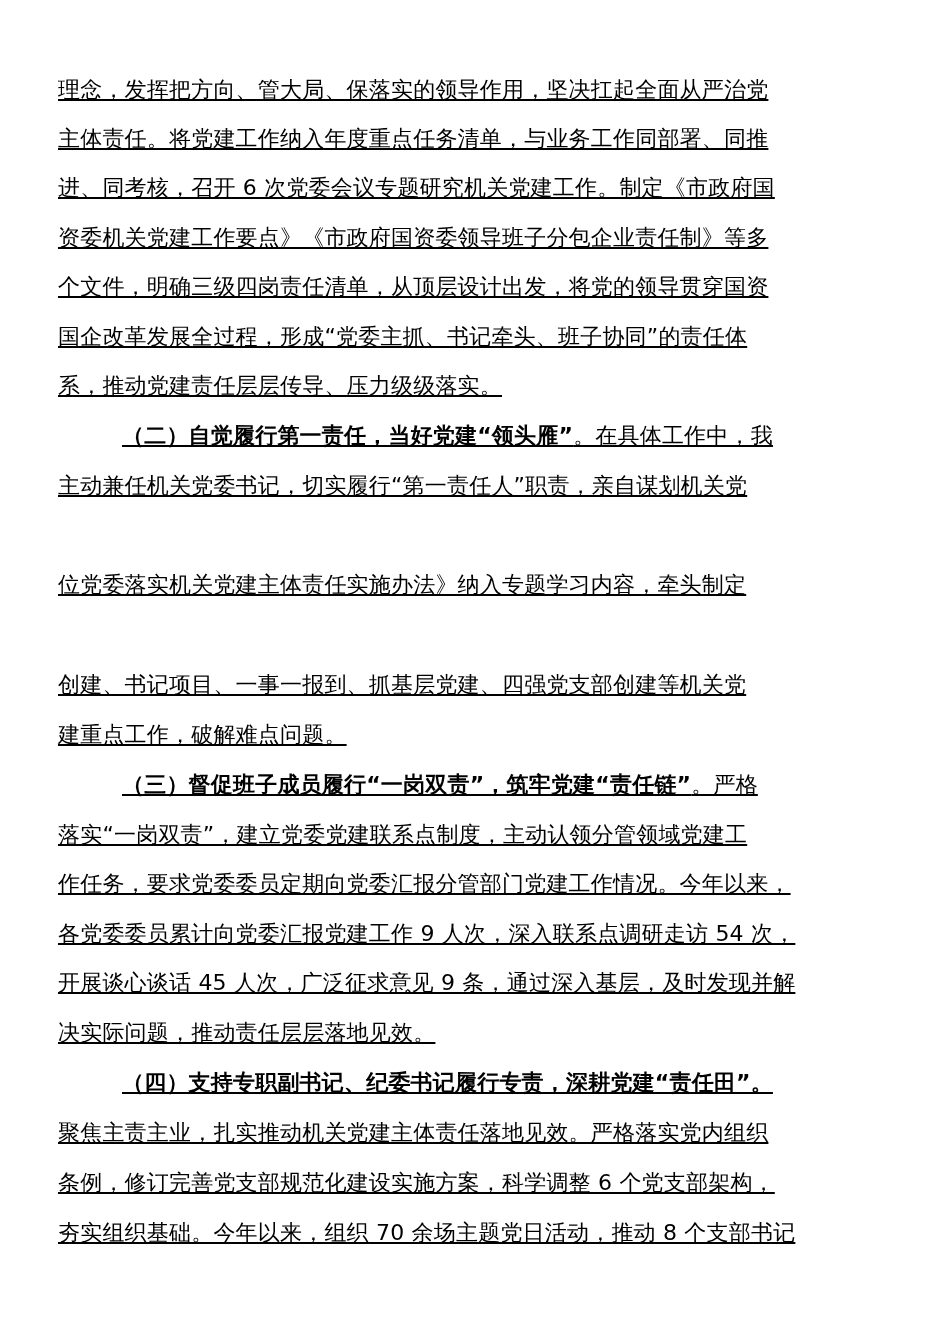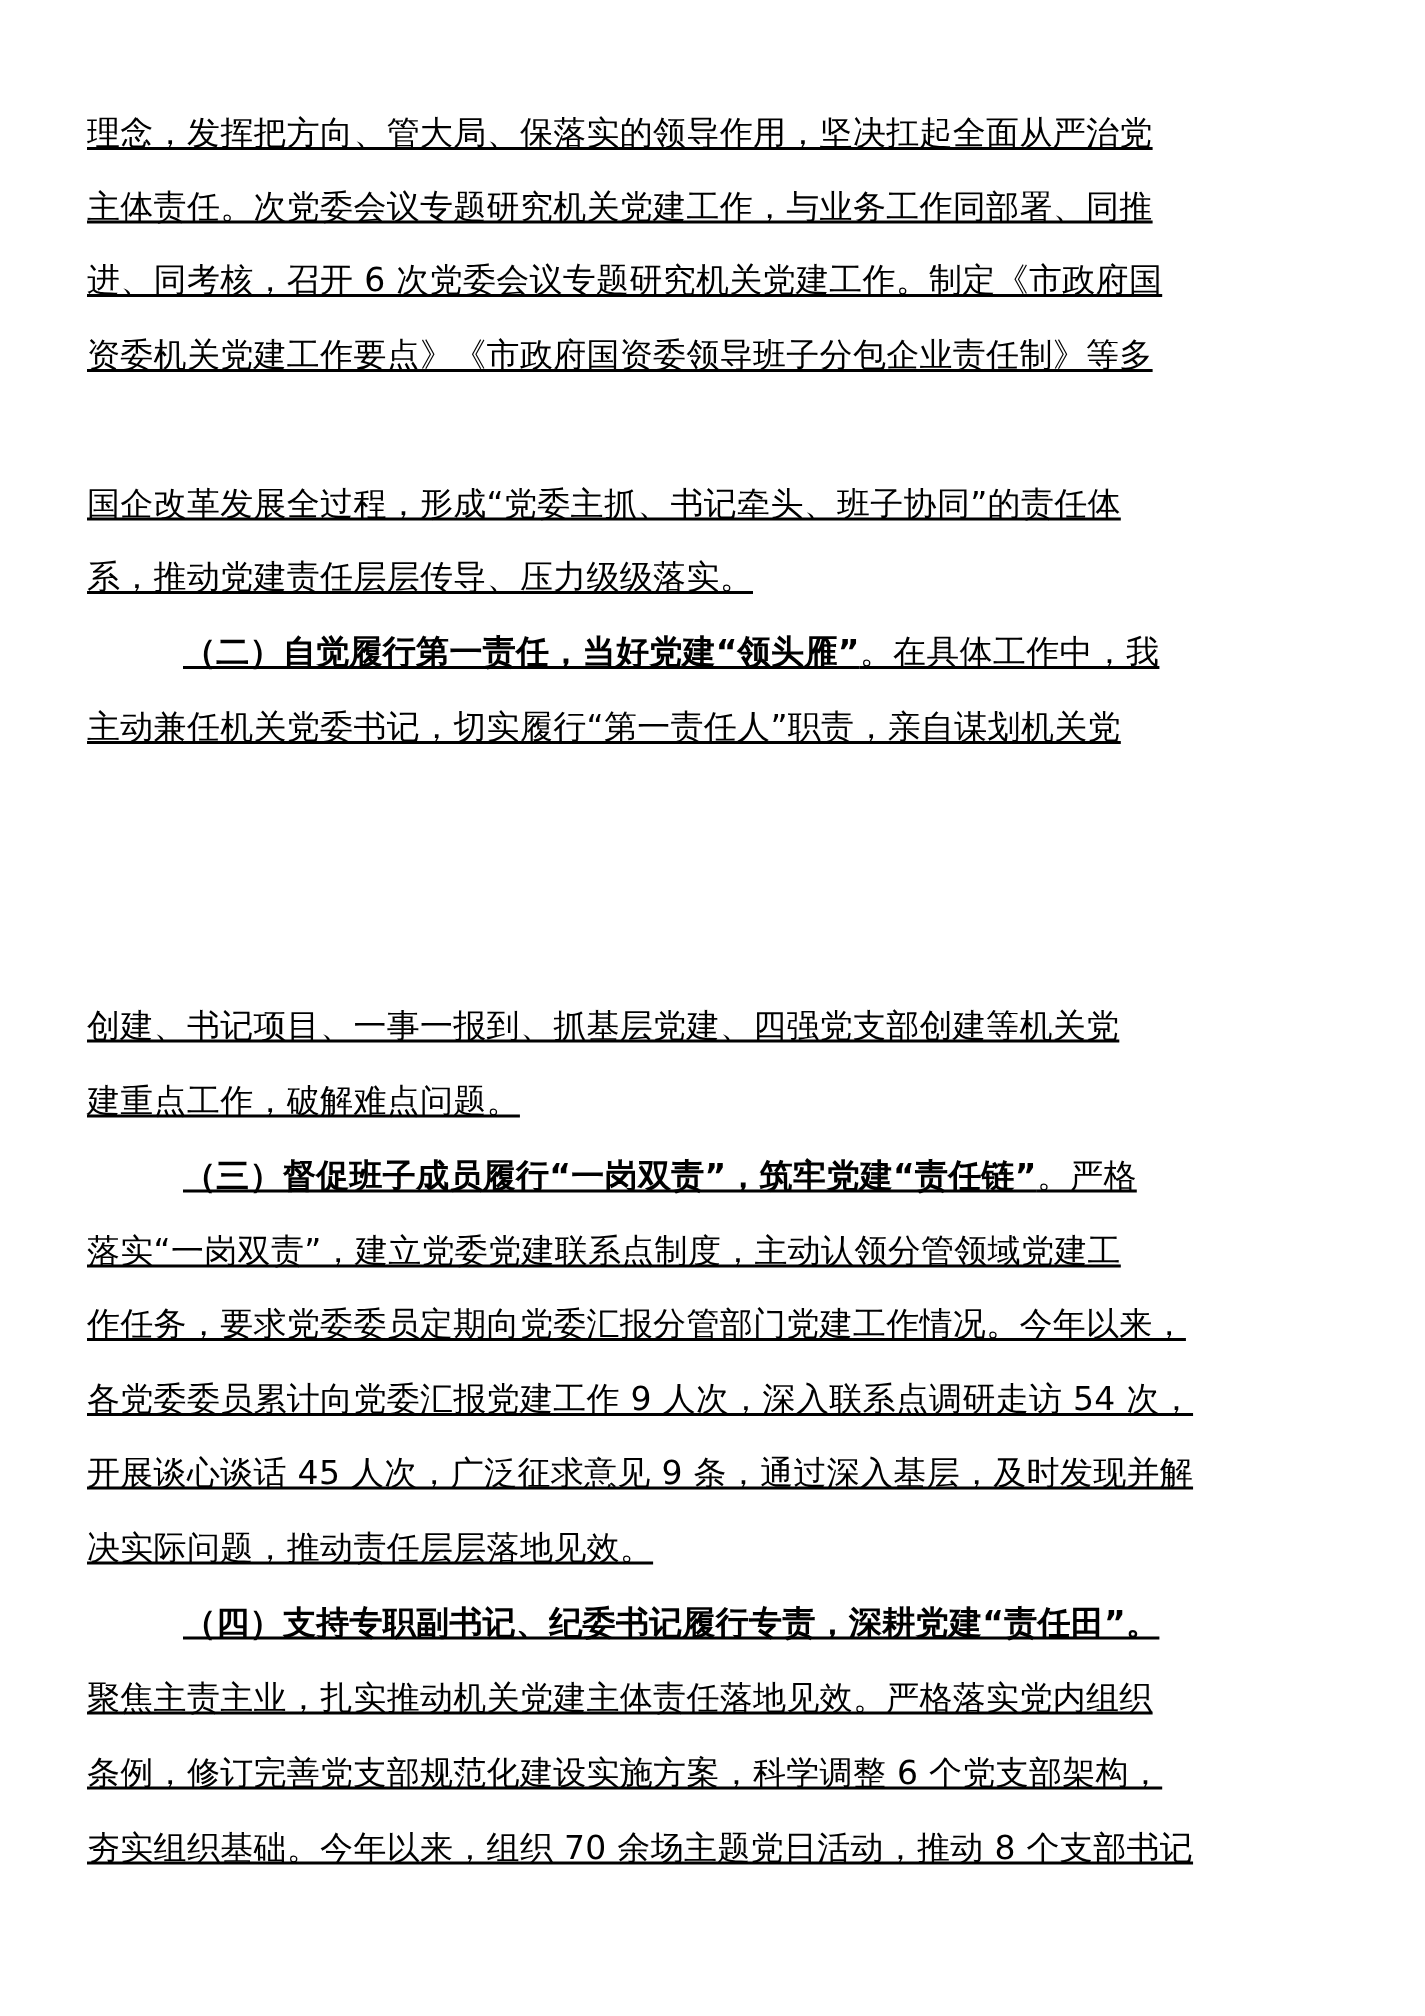--- a/index.html
+++ b/index.html
@@ -40,28 +40,30 @@
     }
     .bold {
       font-weight: bold;
     }
   </style>
 </head>
 <body>
 
 <div class="page">
   <div class="line" style="top:70px"><span>理念，发挥把方向、管大局、保落实的领导作用，坚决扛起全面从严治党</span></div>
-  <div class="line" style="top:119px"><span>主体责任。次党委会议专题研究机关党建工作，与业务工作同部署、同推</span></div>
+  <div class="line" style="top:119px"><span>主体责任。将党建工作纳入年度重点任务清单，与业务工作同部署、同推</span></div>
   <div class="line" style="top:168px"><span>进、同考核，召开 6 次党委会议专题研究机关党建工作。制定《市政府国</span></div>
   <div class="line" style="top:218px"><span>资委机关党建工作要点》《市政府国资委领导班子分包企业责任制》等多</span></div>
+  <div class="line" style="top:267px"><span>个文件，明确三级四岗责任清单，从顶层设计出发，将党的领导贯穿国资</span></div>
   <div class="line" style="top:317px"><span>国企改革发展全过程，形成“党委主抓、书记牵头、班子协同”的责任体</span></div>
   <div class="line" style="top:366px"><span>系，推动党建责任层层传导、压力级级落实。</span></div>
 
   <div class="line indent" style="top:416px"><span class="bold">（二）自觉履行第一责任，当好党建“领头雁”</span><span>。在具体工作中，我</span></div>
   <div class="line" style="top:466px"><span>主动兼任机关党委书记，切实履行“第一责任人”职责，亲自谋划机关党</span></div>
+  <div class="line" style="top:565px"><span>位党委落实机关党建主体责任实施办法》纳入专题学习内容，牵头制定</span></div>
   <div class="line" style="top:665px"><span>创建、书记项目、一事一报到、抓基层党建、四强党支部创建等机关党</span></div>
   <div class="line" style="top:715px"><span>建重点工作，破解难点问题。</span></div>
 
   <div class="line" style="top:815px"><span>落实“一岗双责”，建立党委党建联系点制度，主动认领分管领域党建工</span></div>
   <div class="line indent" style="top:765px"><span class="bold">（三）督促班子成员履行“一岗双责”，筑牢党建“责任链”</span><span>。严格</span></div>
   <div class="line" style="top:864px"><span>作任务，要求党委委员定期向党委汇报分管部门党建工作情况。今年以来，</span></div>
   <div class="line" style="top:914px"><span>各党委委员累计向党委汇报党建工作 9 人次，深入联系点调研走访 54 次，</span></div>
   <div class="line" style="top:963px"><span>开展谈心谈话 45 人次，广泛征求意见 9 条，通过深入基层，及时发现并解</span></div>
   <div class="line" style="top:1013px"><span>决实际问题，推动责任层层落地见效。</span></div>
 

